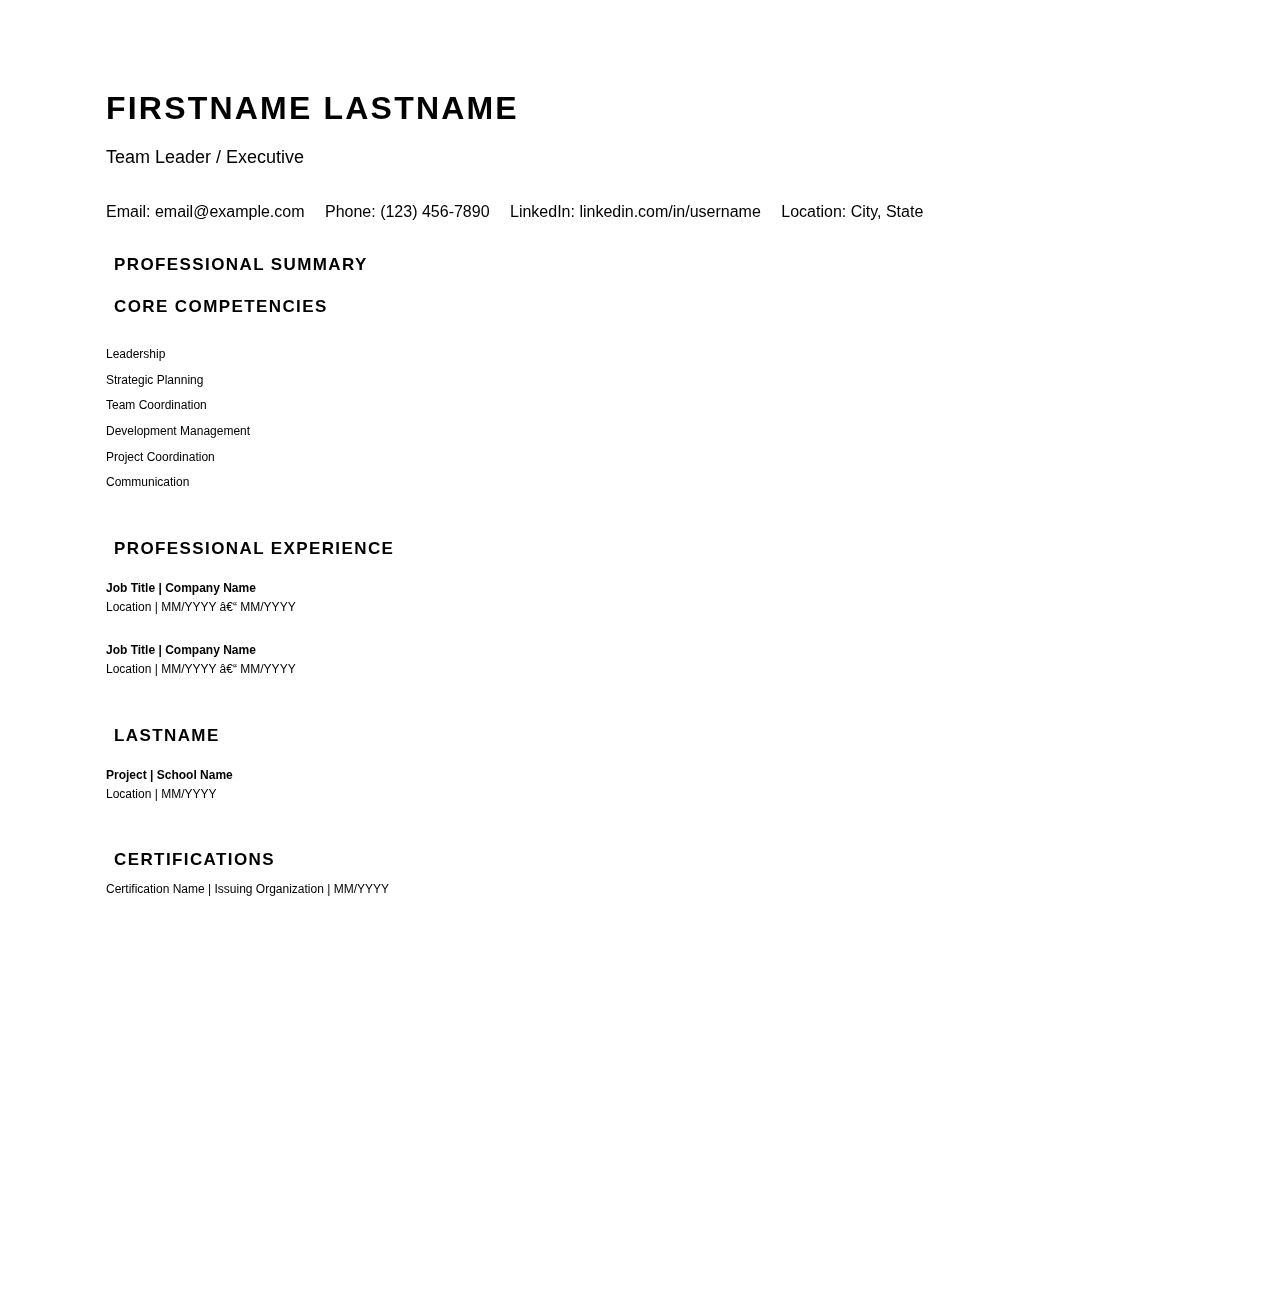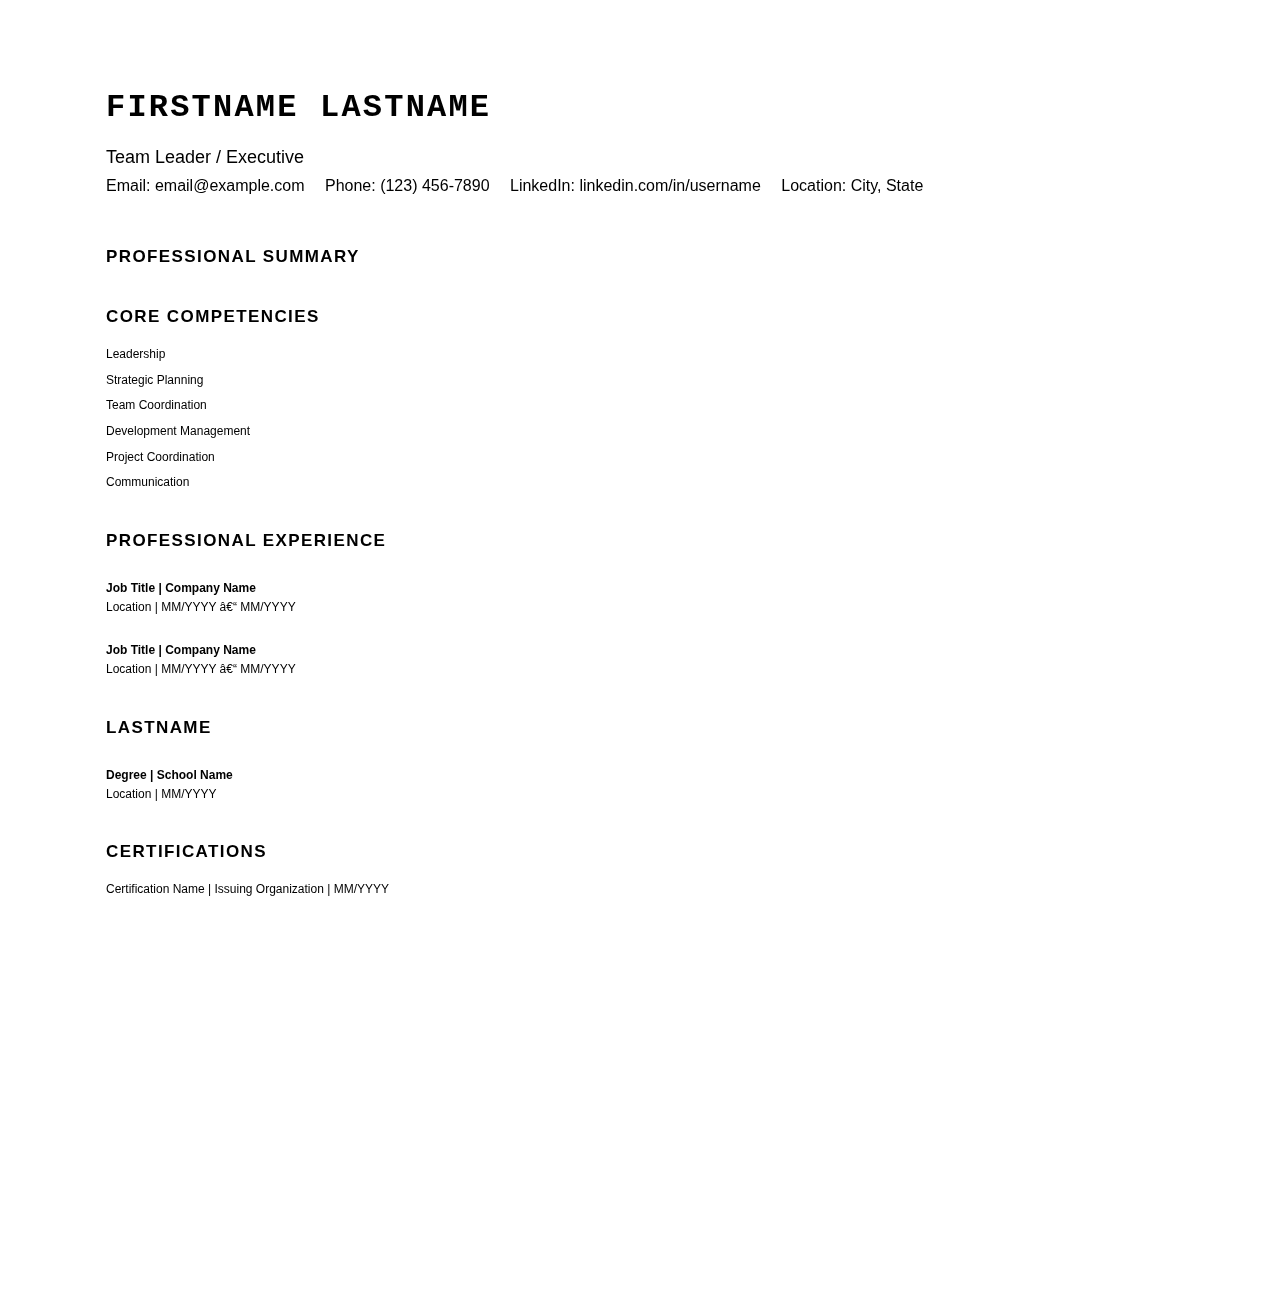--- a/index.html
+++ b/index.html
@@ -1,53 +1,53 @@
 <!DOCTYPE html>
 <html><head>
 <meta charset="utf-8">
 <style>
   html, body { margin: 0; padding: 0; background: #ffffff; }
   body { width: 1278px; height: 1300px; position: relative; font-family: "Liberation Sans", sans-serif; color: #000; }
   .page { position: absolute; left: 106px; top: 0; width: 1100px; }
-  .name { position: absolute; top: 88px; left: 0; font-size: 32px; font-weight: bold; letter-spacing: 2.2px; margin: 0; line-height: 40px; white-space: nowrap; font-family: Liberation Mono, monospace; }
+  .name { position: absolute; top: 88px; left: 0; font-size: 32px; font-weight: bold; letter-spacing: 2.2px; margin: 0; line-height: 40px; white-space: nowrap; }
   .title { position: absolute; top: 146px; left: 0; font-size: 18px; line-height: 22px; white-space: nowrap; text-align: right; }
-  .contact { position: absolute; top: 176px; left: 0; font-size: 16px; line-height: 20px; white-space: nowrap; }
+  .contact { position: absolute; top: 202px; left: 0; font-size: 16px; line-height: 20px; white-space: nowrap; }
   .contact span { margin-right: 16px; }
-  .h2 { position: absolute; left: 0; font-size: 17px; font-weight: bold; letter-spacing: 1.4px; margin: 0; line-height: 20px; white-space: nowrap; text-align: right; }
+  .h2 { position: absolute; left: 0; font-size: 17px; font-weight: bold; letter-spacing: 1.4px; margin: 8px; line-height: 20px; white-space: nowrap; text-align: right; }
   .line { position: absolute; left: 0; font-size: 12px; line-height: 20px; white-space: nowrap; }
   .bold { font-weight: bold; margin-top: 10px; }
 </style>
 </head>
 <body>
 
 <div class="page">
   <h1 class="name">FIRSTNAME LASTNAME</h1>
   <div class="title">Team Leader / Executive</div>
   <div class="contact">
     <span>Email: email@example.com</span>
     <span>Phone: (123) 456-7890</span>
     <span>LinkedIn: linkedin.com/in/username</span>
     <span>Location: City, State</span>
   </div>
 
   <h2 class="h2" style="top:247px">PROFESSIONAL SUMMARY</h2>
 
-  <h2 class="h2" style="top:307px">CORE COMPETENCIES</h2>
+  <h2 class="h2" style="top:289px">CORE COMPETENCIES</h2>
   <div class="line" style="top:344px">Leadership</div>
   <div class="line" style="top:370px">Strategic Planning</div>
   <div class="line" style="top:395px">Team Coordination</div>
   <div class="line" style="top:421px">Development Management</div>
   <div class="line" style="top:447px">Project Coordination</div>
   <div class="line" style="top:472px">Communication</div>
 
   <h2 class="h2" style="top:531px">PROFESSIONAL EXPERIENCE</h2>
   <div class="line bold" style="top:568px">Job Title | Company Name</div>
   <div class="line" style="top:597px">Location | MM/YYYY â€“ MM/YYYY</div>
   <div class="line bold" style="top:630px">Job Title | Company Name</div>
   <div class="line" style="top:659px">Location | MM/YYYY â€“ MM/YYYY</div>
 
   <h2 class="h2" style="top:718px">LASTNAME</h2>
-  <div class="line bold" style="top:755px">Degree | School Name</div>
+  <div class="line bold" style="top:755px">Project | School Name</div>
   <div class="line" style="top:784px">Location | MM/YYYY</div>
 
   <h2 class="h2" style="top:842px">CERTIFICATIONS</h2>
   <div class="line" style="top:879px">Certification Name | Issuing Organization | MM/YYYY</div>
 </div>
 
 </body></html>

